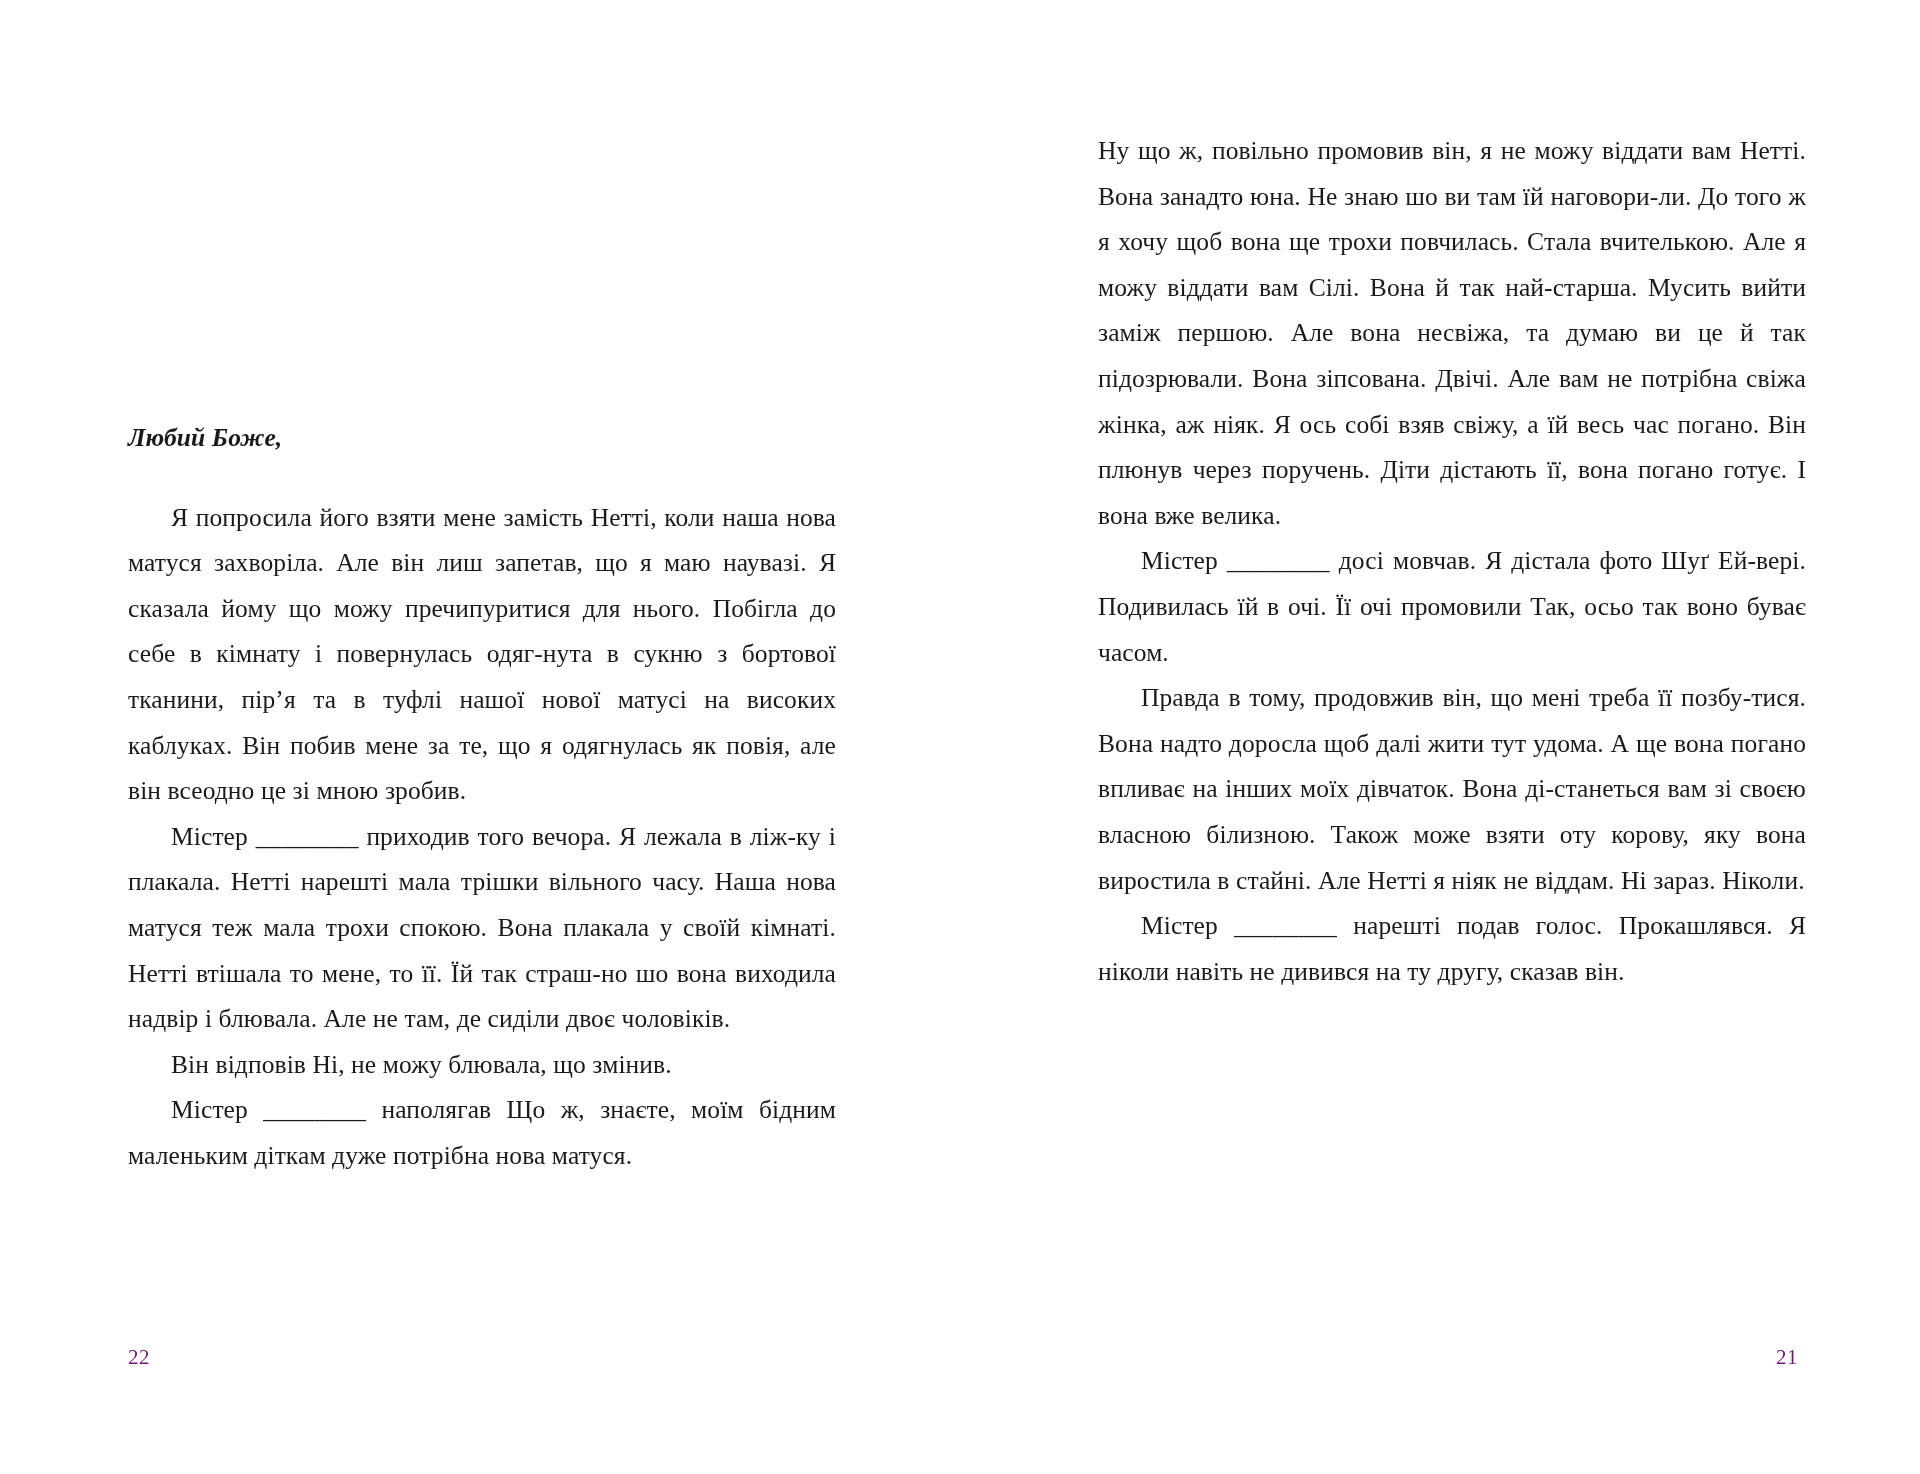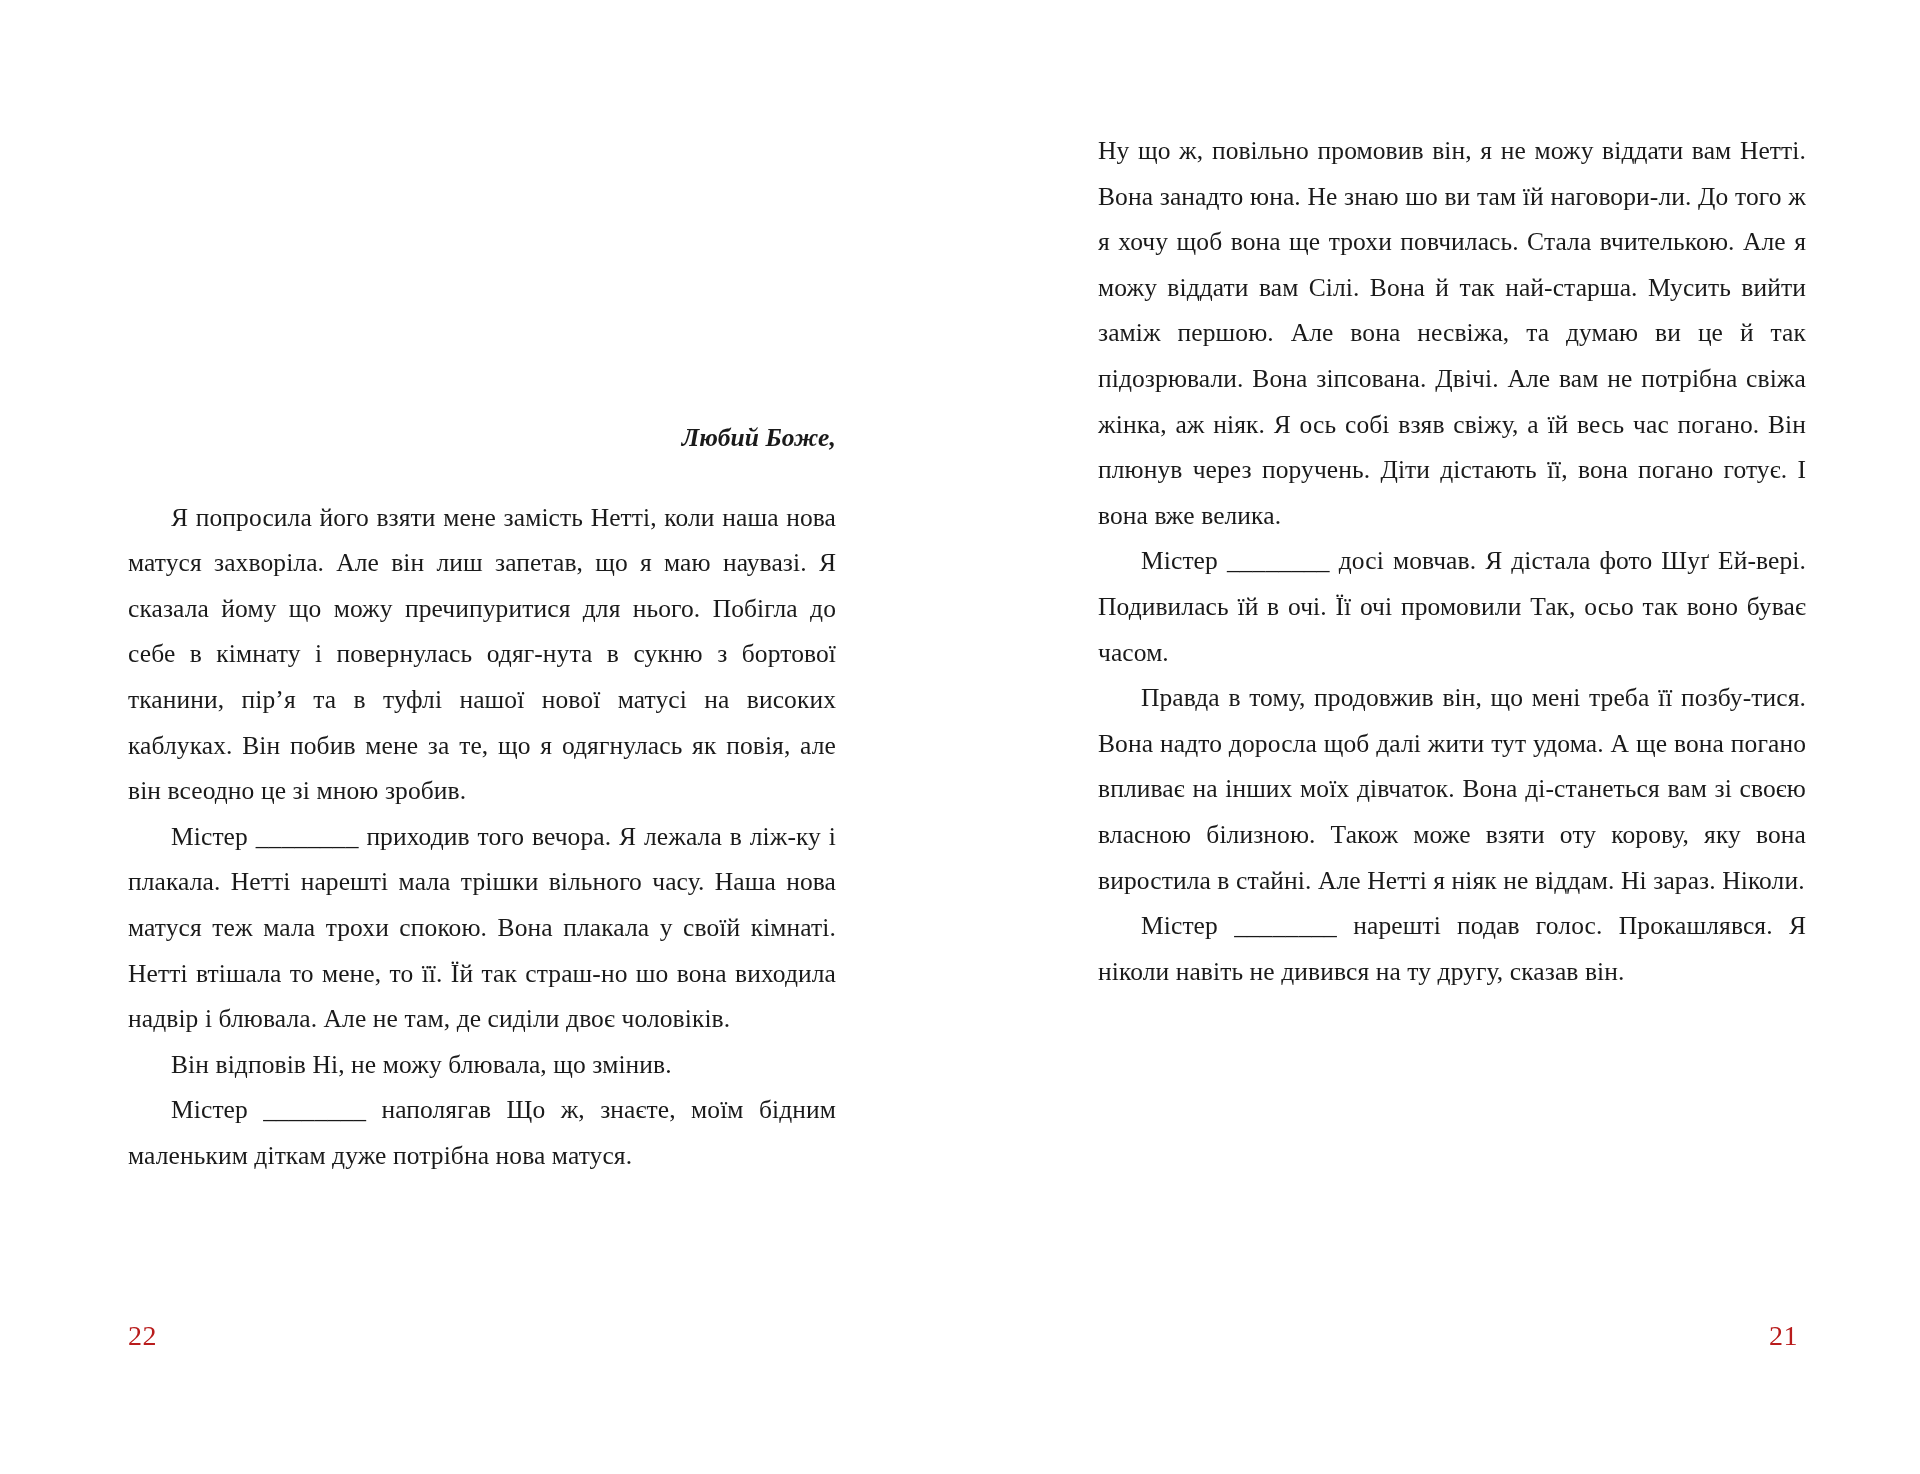--- a/index.html
+++ b/index.html
@@ -57,28 +57,28 @@
     letter-spacing: 0.1px;
     hyphens: manual;
   }
   p.indent {
     text-indent: 43px;
   }
   p.salutation {
     font-style: italic;
     font-weight: 600;
     margin-bottom: 34px;
-    text-align: right;
+    text-align: left;
     text-indent: 0;
   }
   .folio {
     position: absolute;
-    bottom: 122px;
-    font-size: 28px;
-    color: #b91c1c;
+    bottom: 104px;
+    font-size: 21px;
+    color: #701a75;
     letter-spacing: 0.5px;
   }
   .page-left .folio { left: 128px; }
   .page-right .folio { right: 122px; }
 </style>
 </head>
 <body>
 
 <div class="spread">
 

